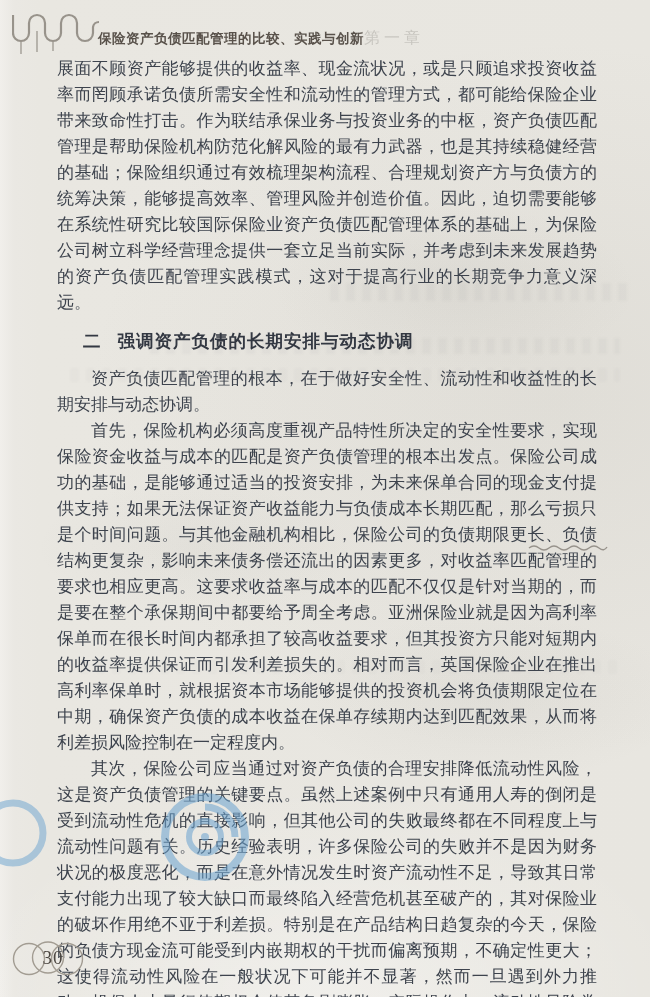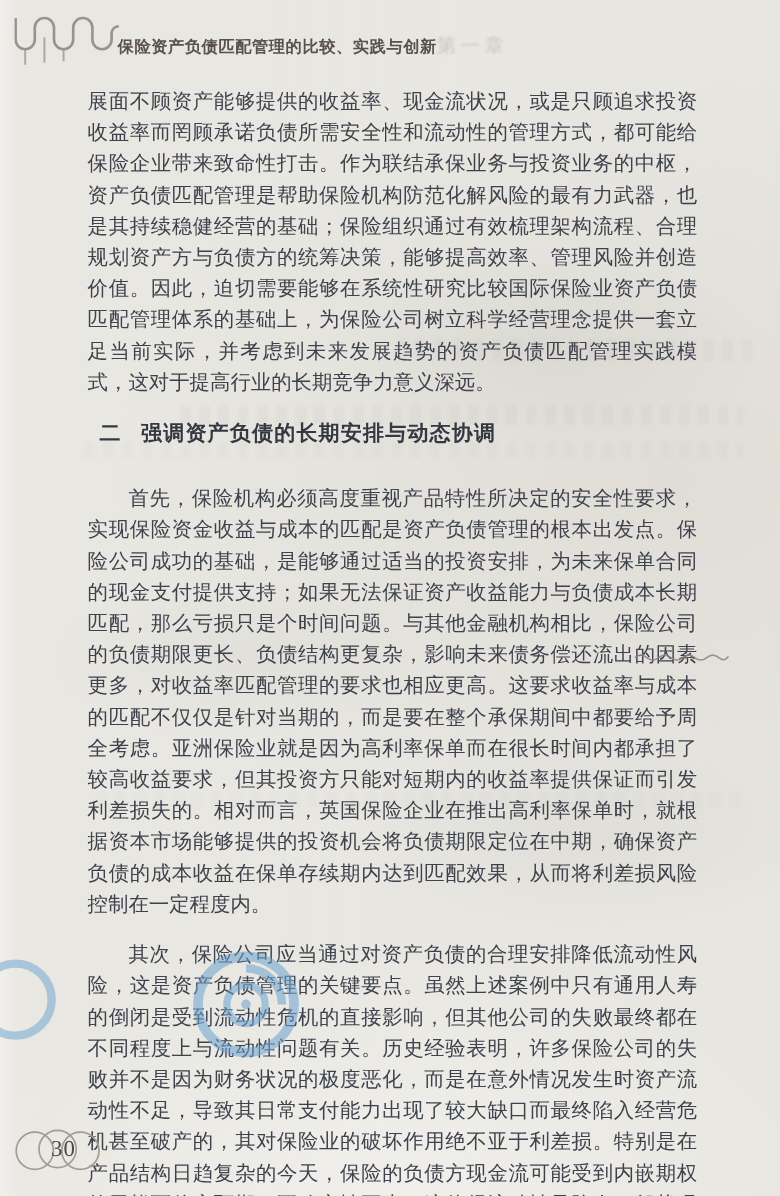--- a/index.html
+++ b/index.html
@@ -36,24 +36,24 @@
     font-size:16px;color:#8d8a84;opacity:0.35;filter:blur(0.7px);
     letter-spacing:4px;
   }
 
   
   .body-text{
     position:absolute;left:57px;top:56px;width:540px;
     font-size:17px;line-height:26px;color:#3d434d;
     text-align:justify;text-justify:inter-ideograph;
   }
-  .body-text p{margin:16px;}
+  .body-text p{margin:0;}
   .body-text p.indent{text-indent:2em;}
   .section-heading{
-    margin:12px 0 29px 26px;
+    margin:12px 0 12px 26px;
     font-size:17.5px;font-weight:700;color:#333842;
     font-family:"Liberation Sans","DejaVu Sans",sans-serif;
     letter-spacing:1px;
   }
   .section-heading .num{margin-right:16px;}
 
   
   .pencil-underline{position:absolute;left:528px;top:543px;opacity:.85;}
 
   
@@ -109,20 +109,21 @@
   <div class="ghost" style="left:330px;top:283px;width:300px;height:18px;"></div>
   <div class="ghost" style="left:150px;top:338px;width:470px;height:16px;"></div>
   <div class="ghost" style="left:70px;top:368px;width:550px;height:14px;opacity:.35;"></div>
   <div class="ghost" style="left:80px;top:660px;width:540px;height:14px;opacity:.3;"></div>
 
   <div class="body-text">
     <p>展面不顾资产能够提供的收益率、现金流状况，或是只顾追求投资收益率而罔顾承诺负债所需安全性和流动性的管理方式，都可能给保险企业带来致命性打击。作为联结承保业务与投资业务的中枢，资产负债匹配管理是帮助保险机构防范化解风险的最有力武器，也是其持续稳健经营的基础；保险组织通过有效梳理架构流程、合理规划资产方与负债方的统筹决策，能够提高效率、管理风险并创造价值。因此，迫切需要能够在系统性研究比较国际保险业资产负债匹配管理体系的基础上，为保险公司树立科学经营理念提供一套立足当前实际，并考虑到未来发展趋势的资产负债匹配管理实践模式，这对于提高行业的长期竞争力意义深远。</p>
     <div class="section-heading">
       <span class="num">二</span><span>强调资产负债的长期安排与动态协调</span>
     </div>
+    <p class="indent">资产负债匹配管理的根本，在于做好安全性、流动性和收益性的长期安排与动态协调。</p>
     <p class="indent">首先，保险机构必须高度重视产品特性所决定的安全性要求，实现保险资金收益与成本的匹配是资产负债管理的根本出发点。保险公司成功的基础，是能够通过适当的投资安排，为未来保单合同的现金支付提供支持；如果无法保证资产收益能力与负债成本长期匹配，那么亏损只是个时间问题。与其他金融机构相比，保险公司的负债期限更长、负债结构更复杂，影响未来债务偿还流出的因素更多，对收益率匹配管理的要求也相应更高。这要求收益率与成本的匹配不仅仅是针对当期的，而是要在整个承保期间中都要给予周全考虑。亚洲保险业就是因为高利率保单而在很长时间内都承担了较高收益要求，但其投资方只能对短期内的收益率提供保证而引发利差损失的。相对而言，英国保险企业在推出高利率保单时，就根据资本市场能够提供的投资机会将负债期限定位在中期，确保资产负债的成本收益在保单存续期内达到匹配效果，从而将利差损风险控制在一定程度内。</p>
     <p class="indent">其次，保险公司应当通过对资产负债的合理安排降低流动性风险，这是资产负债管理的关键要点。虽然上述案例中只有通用人寿的倒闭是受到流动性危机的直接影响，但其他公司的失败最终都在不同程度上与流动性问题有关。历史经验表明，许多保险公司的失败并不是因为财务状况的极度恶化，而是在意外情况发生时资产流动性不足，导致其日常支付能力出现了较大缺口而最终陷入经营危机甚至破产的，其对保险业的破坏作用绝不亚于利差损。特别是在产品结构日趋复杂的今天，保险的负债方现金流可能受到内嵌期权的干扰而偏离预期，不确定性更大；这使得流动性风险在一般状况下可能并不显著，然而一旦遇到外力推动、投保人大量行使期权会使其急剧膨胀。实际操作中，流动性风险常常循着保险公司经营失误、偿付能力下降和信用危机这一路径，引发恶性循环并不断推动公司</p>
   </div>
 
   <svg class="pencil-underline" width="80" height="9" viewBox="0 0 80 9">
     <path d="M1,5 Q6,1 11,5 T21,5 T31,5 T41,5 T51,5 T61,5 T71,5 T79,4" fill="none" stroke="#8b867f" stroke-width="1.4"></path>
   </svg>
 
   <div class="watermark">
     <svg class="wm-logo-edge" width="70" height="80" viewBox="0 0 70 80">

